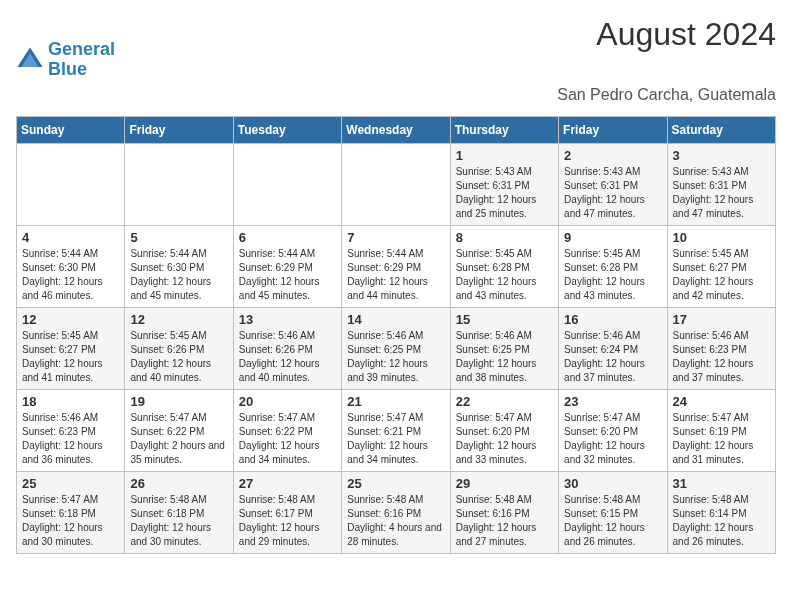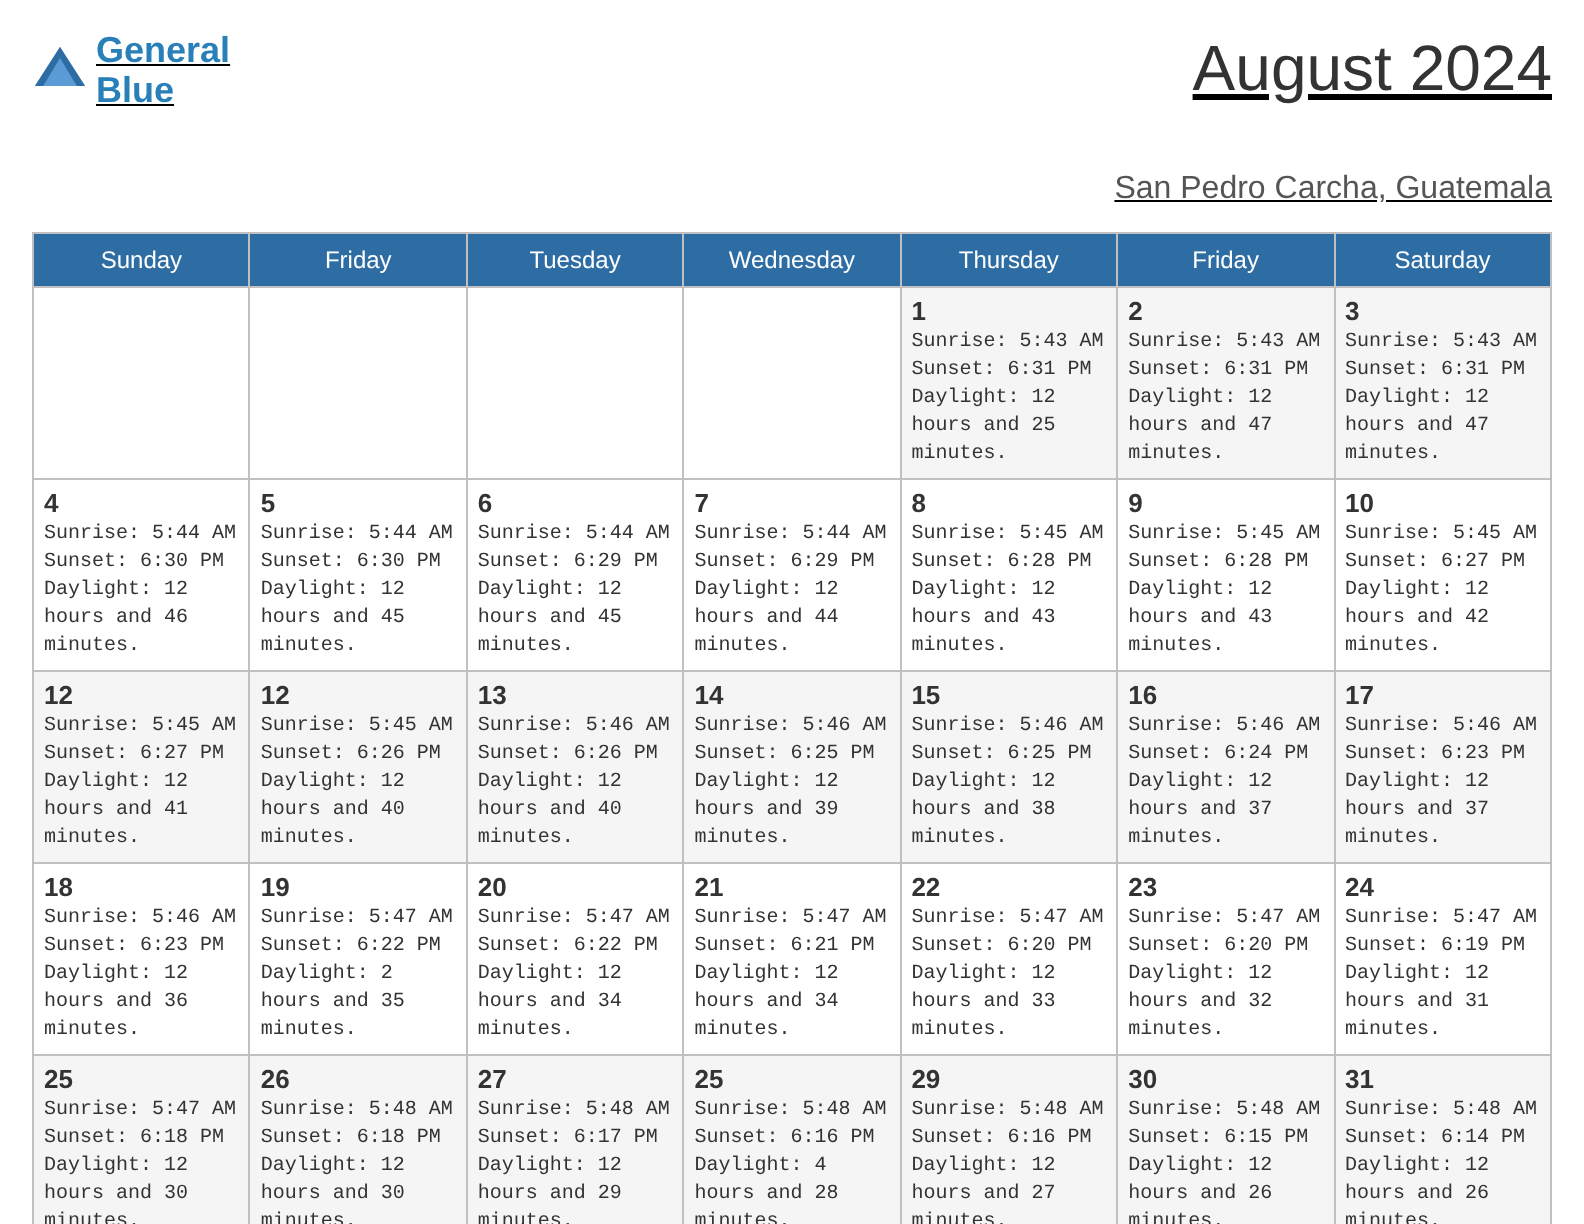--- a/index.html
+++ b/index.html
@@ -6,23 +6,22 @@
     body {
       font-family: Arial, sans-serif;
       background: #fff;
       width: 792px;
       min-height: 612px;
       padding: 16px;
     }
     .header-area {
       display: flex;
       justify-content: space-between;
-      align-items: flex-start;
+      align-items: center;
       margin-bottom: 12px;
-      text-decoration: underline;
     }
     .logo {
       display: flex;
       align-items: center;
       gap: 4px;
     }
     .logo-text {
       font-size: 18px;
       font-weight: bold;
       color: #1a5276;
@@ -51,23 +50,23 @@
     }
     table {
       width: 100%;
       border-collapse: collapse;
       table-layout: fixed;
     }
     thead tr th {
       background-color: #2e6da4;
       color: #fff;
       font-size: 12px;
-      font-weight: normal;
+      font-weight: bold;
       padding: 6px 4px;
-      text-align: center;
+      text-align: left;
       border: 1px solid #c0c0c0;
     }
     tbody tr td {
       border: 1px solid #c0c0c0;
       vertical-align: top;
       padding: 4px 5px;
       font-size: 10px;
       color: #333;
       height: 80px;
     }
@@ -81,21 +80,20 @@
       font-size: 13px;
       font-weight: bold;
       color: #333;
       display: block;
       margin-bottom: 2px;
     }
     .cell-content {
       font-size: 10px;
       line-height: 1.4;
       color: #333;
-      font-family: Liberation Mono, monospace;
     }
     .empty-cell {
       background-color: #fff !important;
     }
   </style>
 </head>
 <body>
 
 <div class="header-area">
   <div class="logo">

